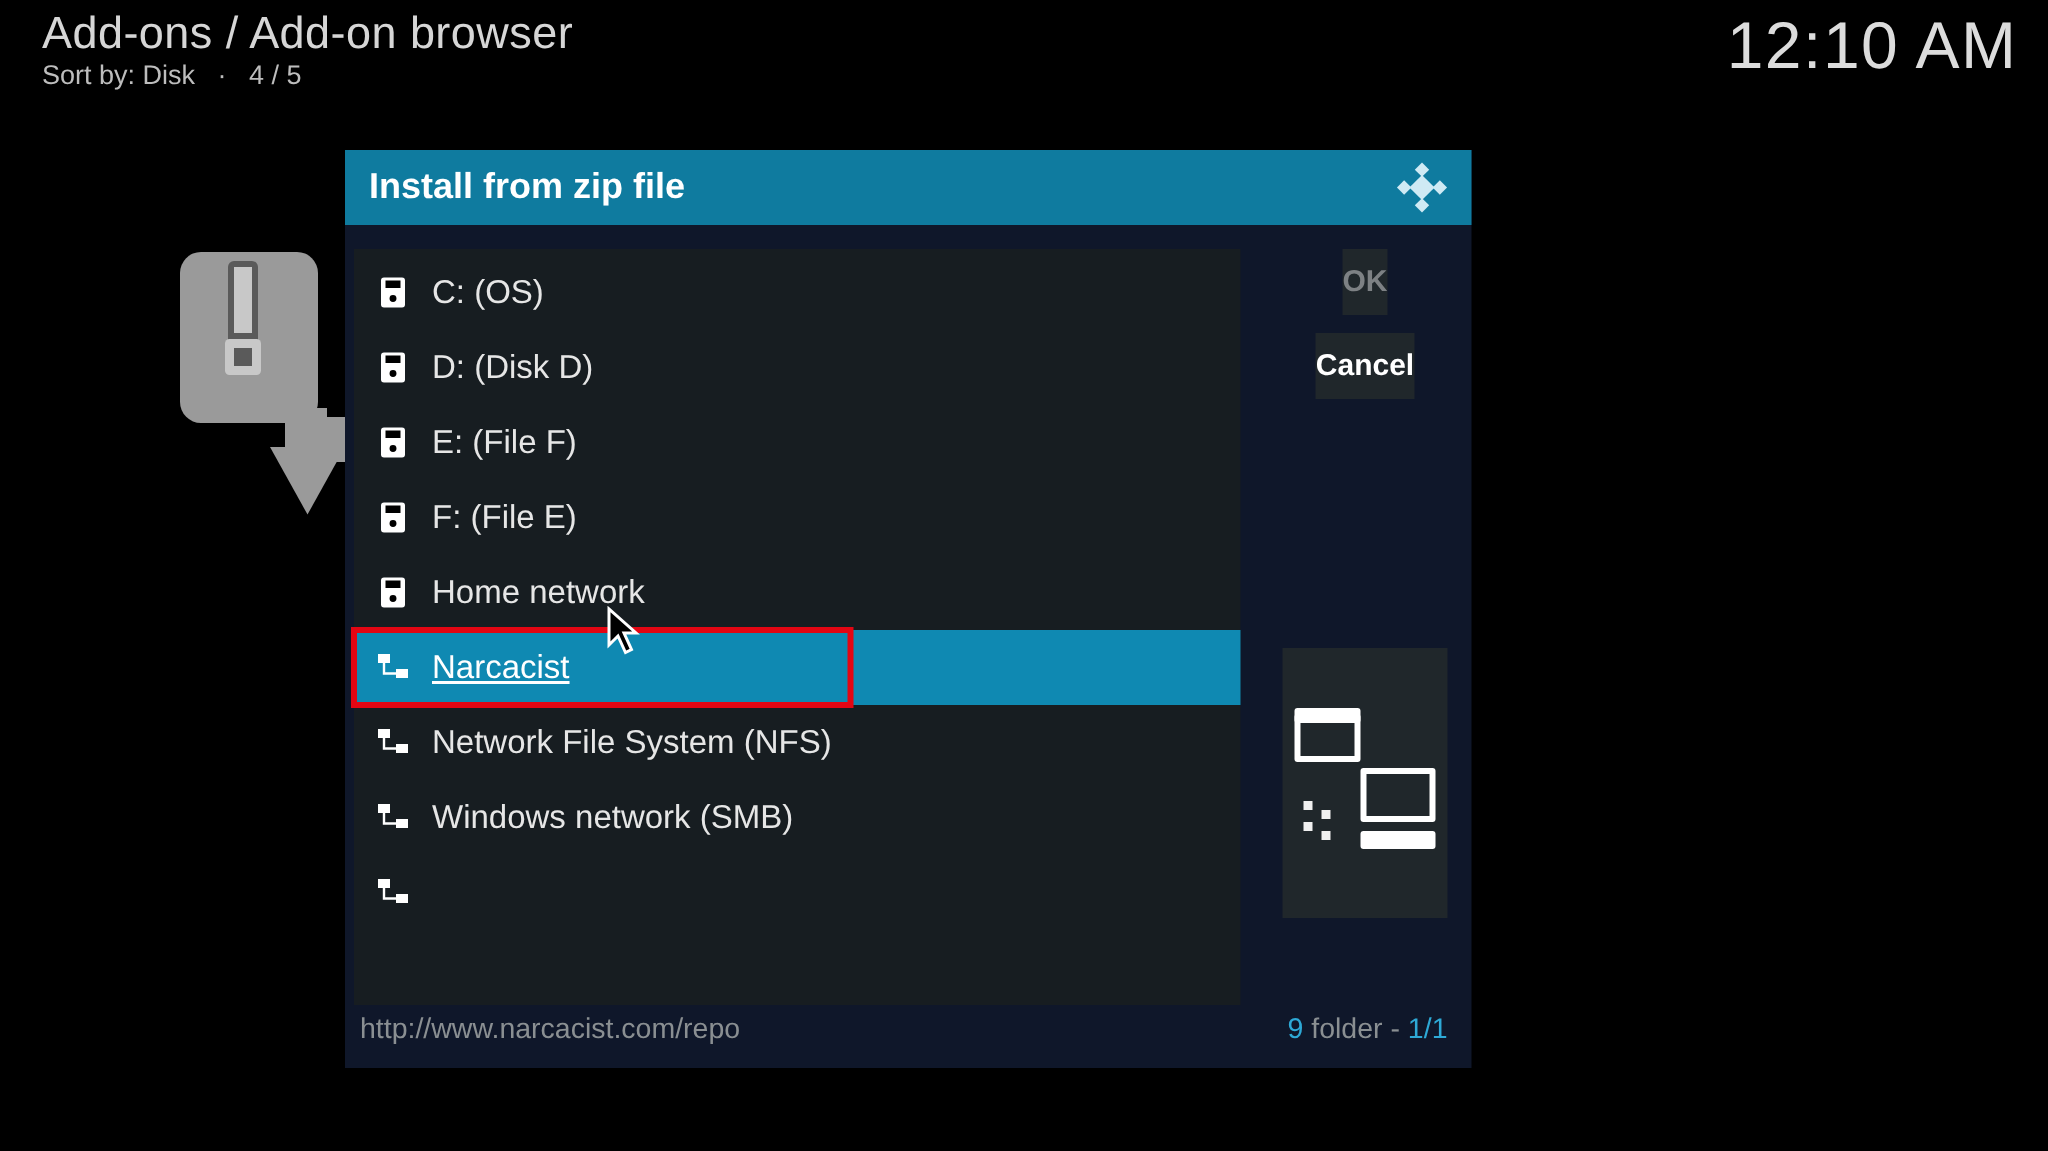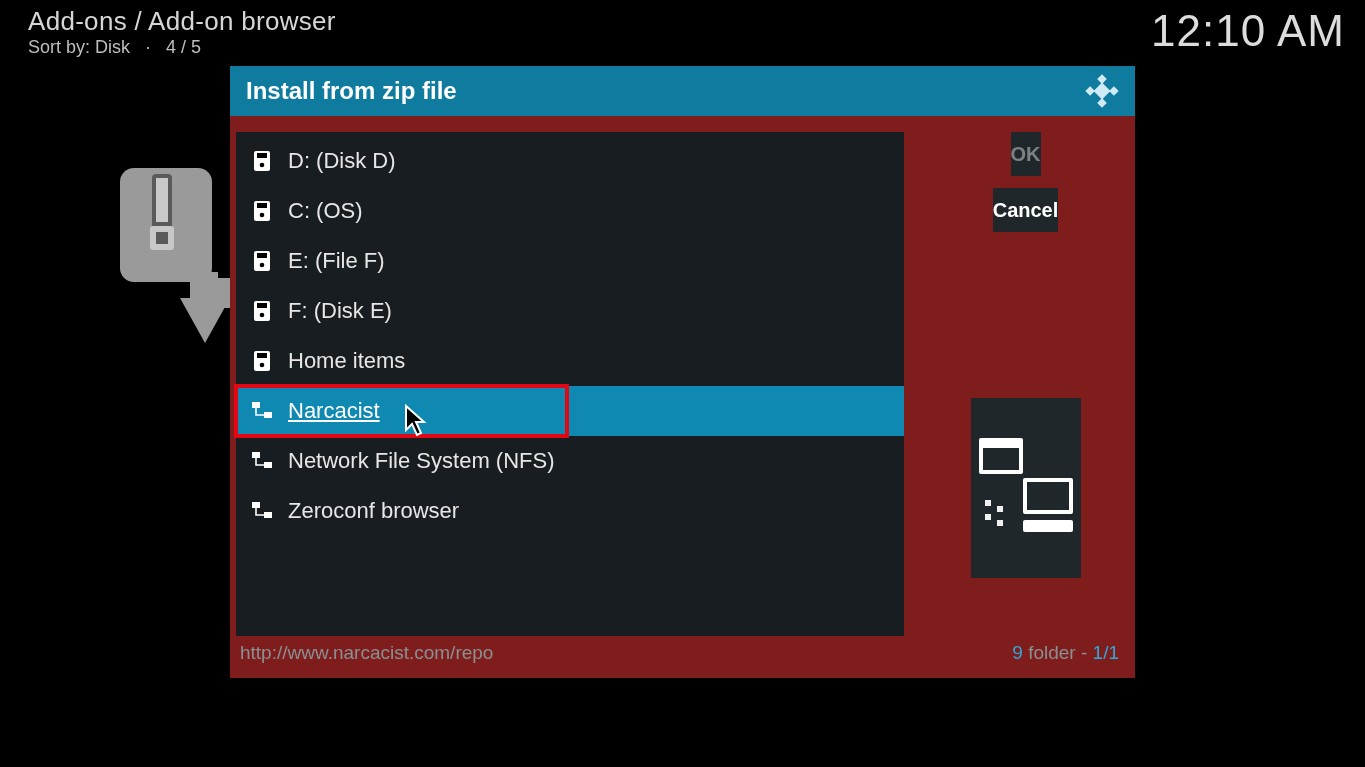--- a/index.html
+++ b/index.html
@@ -15,39 +15,39 @@
   .header {
     position: absolute;
     top: 6px;
     left: 28px;
     right: 20px;
     display: flex;
     justify-content: space-between;
     align-items: flex-start;
   }
   .header-left { display: flex; flex-direction: column; }
-  .breadcrumb { font-size: 26px; font-weight: 400; color: #d6d6d6; letter-spacing: .3px;}
+  .breadcrumb { font-size: 30px; font-weight: 400; color: #d6d6d6; letter-spacing: .3px;}
   .sort-line { font-size: 18px; color: #bdbdbd; margin-top: 0px; }
   .clock { font-size: 44px; color: #dcdcdc; font-weight: 300; letter-spacing: 1px; }
 
   
   .zip-icon-wrap {
     position: absolute;
     left: 120px;
     top: 168px;
   }
 
   
   .dialog {
     position: absolute;
     left: 230px;
-    top: 66px;
-    width: 905px;
+    top: 100px;
+    width: 751px;
     height: 612px;
-    background: #7f1d1d;
+    background: #0f172a;
   }
   .dialog-header {
     height: 50px;
     background: #0f7b9f;
     display: flex;
     align-items: center;
     justify-content: space-between;
     padding: 0 16px;
   }
   .dialog-title { font-size: 24px; font-weight: 700; color: #fff; }
@@ -189,61 +189,61 @@
   <div class="dialog-body">
     <div class="file-pane" id="file-pane">
         <div class="file-row">
           <span class="icon">
             <svg width="18" height="22" viewBox="0 0 18 22">
               <rect x="1" y="1" width="16" height="20" rx="2" fill="#fff"></rect>
               <circle cx="9" cy="15" r="2.3" fill="#000"></circle>
               <rect x="4" y="3" width="10" height="5" fill="#000"></rect>
             </svg>
           </span>
+          <span>C: (OS)</span>
+        </div>
+        <div class="file-row">
+          <span class="icon">
+            <svg width="18" height="22" viewBox="0 0 18 22">
+              <rect x="1" y="1" width="16" height="20" rx="2" fill="#fff"></rect>
+              <circle cx="9" cy="15" r="2.3" fill="#000"></circle>
+              <rect x="4" y="3" width="10" height="5" fill="#000"></rect>
+            </svg>
+          </span>
           <span>D: (Disk D)</span>
         </div>
         <div class="file-row">
           <span class="icon">
             <svg width="18" height="22" viewBox="0 0 18 22">
               <rect x="1" y="1" width="16" height="20" rx="2" fill="#fff"></rect>
               <circle cx="9" cy="15" r="2.3" fill="#000"></circle>
               <rect x="4" y="3" width="10" height="5" fill="#000"></rect>
             </svg>
           </span>
-          <span>C: (OS)</span>
-        </div>
-        <div class="file-row">
-          <span class="icon">
-            <svg width="18" height="22" viewBox="0 0 18 22">
-              <rect x="1" y="1" width="16" height="20" rx="2" fill="#fff"></rect>
-              <circle cx="9" cy="15" r="2.3" fill="#000"></circle>
-              <rect x="4" y="3" width="10" height="5" fill="#000"></rect>
-            </svg>
-          </span>
           <span>E: (File F)</span>
         </div>
         <div class="file-row">
           <span class="icon">
             <svg width="18" height="22" viewBox="0 0 18 22">
               <rect x="1" y="1" width="16" height="20" rx="2" fill="#fff"></rect>
               <circle cx="9" cy="15" r="2.3" fill="#000"></circle>
               <rect x="4" y="3" width="10" height="5" fill="#000"></rect>
             </svg>
           </span>
-          <span>F: (Disk E)</span>
-        </div>
-        <div class="file-row">
-          <span class="icon">
-            <svg width="18" height="22" viewBox="0 0 18 22">
-              <rect x="1" y="1" width="16" height="20" rx="2" fill="#fff"></rect>
-              <circle cx="9" cy="15" r="2.3" fill="#000"></circle>
-              <rect x="4" y="3" width="10" height="5" fill="#000"></rect>
-            </svg>
-          </span>
-          <span>Home items</span>
+          <span>F: (File E)</span>
+        </div>
+        <div class="file-row">
+          <span class="icon">
+            <svg width="18" height="22" viewBox="0 0 18 22">
+              <rect x="1" y="1" width="16" height="20" rx="2" fill="#fff"></rect>
+              <circle cx="9" cy="15" r="2.3" fill="#000"></circle>
+              <rect x="4" y="3" width="10" height="5" fill="#000"></rect>
+            </svg>
+          </span>
+          <span>Home network</span>
         </div>
         <div class="file-row selected">
           <span class="icon">
             <svg width="20" height="18" viewBox="0 0 20 18">
               <rect x="0" y="0" width="8" height="6" fill="#fff"></rect>
               <rect x="12" y="10" width="8" height="6" fill="#fff"></rect>
               <path d="M4 6 L4 13 L12 13" stroke="#fff" stroke-width="1.6" fill="none"></path>
             </svg>
           </span>
           <span>Narcacist</span>
@@ -260,21 +260,30 @@
           <span>Network File System (NFS)</span>
         </div>
         <div class="file-row">
           <span class="icon">
             <svg width="20" height="18" viewBox="0 0 20 18">
               <rect x="0" y="0" width="8" height="6" fill="#fff"></rect>
               <rect x="12" y="10" width="8" height="6" fill="#fff"></rect>
               <path d="M4 6 L4 13 L12 13" stroke="#fff" stroke-width="1.6" fill="none"></path>
             </svg>
           </span>
-          <span>Zeroconf browser</span>
+          <span>Windows network (SMB)</span>
+        </div>
+        <div class="file-row">
+          <span class="icon">
+            <svg width="20" height="18" viewBox="0 0 20 18">
+              <rect x="0" y="0" width="8" height="6" fill="#fff"></rect>
+              <rect x="12" y="10" width="8" height="6" fill="#fff"></rect>
+              <path d="M4 6 L4 13 L12 13" stroke="#fff" stroke-width="1.6" fill="none"></path>
+            </svg>
+          </span>
         </div>
       </div>
     <div class="right-pane">
       <div class="btn disabled">OK</div>
       <div class="btn">Cancel</div>
       <div class="preview-box">
         <svg width="110" height="100" viewBox="0 0 110 100">
           <g fill="none" stroke="#f0f0f0" stroke-width="4">
             <rect x="8" y="4" width="44" height="32" rx="2" fill="#fff" stroke="none"></rect>
             <rect x="12" y="8" width="36" height="24" fill="#20272b" stroke="none"></rect>

